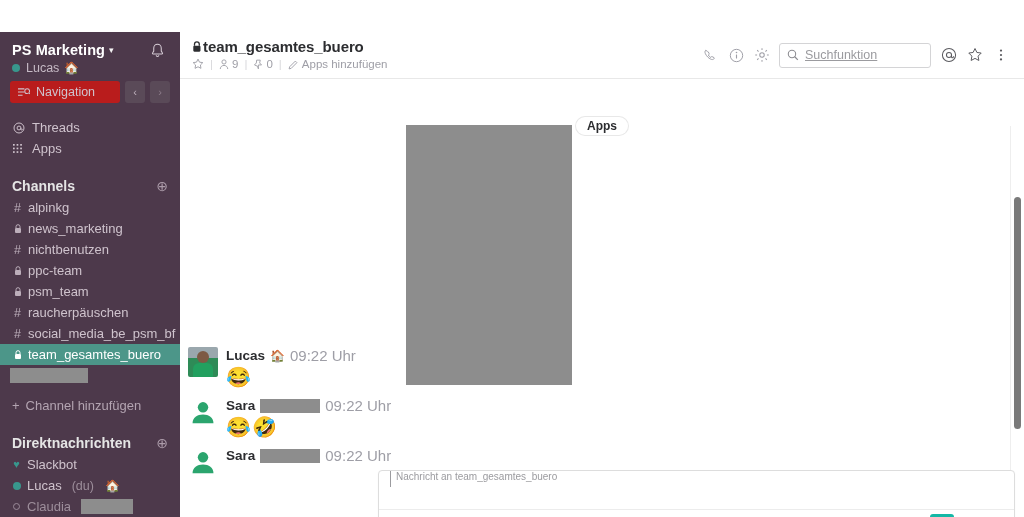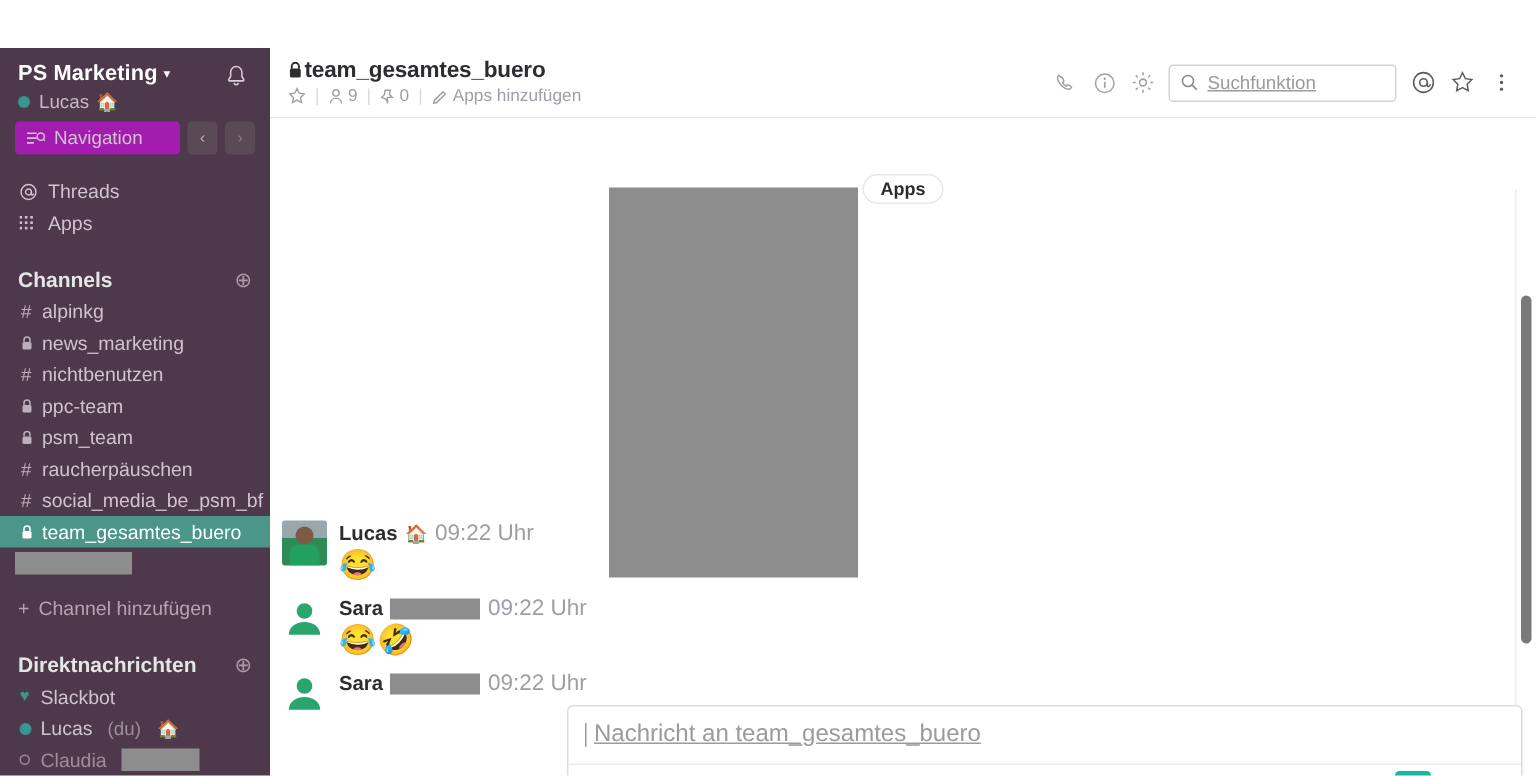--- a/index.html
+++ b/index.html
@@ -35,21 +35,21 @@
     width: 8px; height: 8px; border-radius: 50%;
     background: #38978D; display: inline-block; margin-right: 6px; flex: none;
   }
   .ws-user-name { color: #C5B9C4; }
   .ws-emoji { margin-left: 5px; font-size: 12px; }
   .bell { width: 22px; flex: none; display: flex; justify-content: center; padding-top: 3px; }
 
   .nav-row { display: flex; padding: 4px 10px 0 10px; gap: 5px; align-items: center; }
   .nav-btn {
     flex: 1 1 auto; height: 22px; border-radius: 3px;
-    background: #a21caf; display: flex; align-items: center;
+    background: #b91c1c; display: flex; align-items: center;
     padding: 0 7px; font-size: 12.5px; color: #CFC3CD; gap: 6px;
   }
   .arrow-btn {
     width: 20px; height: 22px; border-radius: 3px; background: #5A4A58;
     display: flex; align-items: center; justify-content: center;
     font-size: 11px; color: #BCAEBA;
   }
   .arrow-btn.dim { color: #8C7C8A; }
 
   .nav-list { margin-top: 14px; }
@@ -160,22 +160,22 @@
 
   
   .composer-wrap {
     position: absolute; left: 198px; right: 9px; bottom: 8px; z-index: 10;
   }
   .composer {
     border: 1px solid #DDDDDD; border-radius: 4px; background: #fff;
     box-shadow: 0 1px 2px rgba(0,0,0,.04);
   }
   .composer-input {
-    height: 38px; display: flex; align-items: center; padding: 0 11px;
-    font-size: 16px; color: #9B9B9F; position: relative; text-decoration: underline;
+    height: 38px; display: flex; padding: 0 11px;
+    font-size: 10px; color: #9B9B9F; position: relative;
   }
   .caret {
     width: 1px; height: 16px; background: #9B9B9F; margin-right: 5px; display: inline-block;
   }
   .composer-toolbar {
     height: 31px; border-top: 1px solid #ECECEC; display: flex;
     align-items: center; padding: 0 8px; justify-content: space-between;
   }
   .tool-group { display: flex; align-items: center; }
   .tool {

